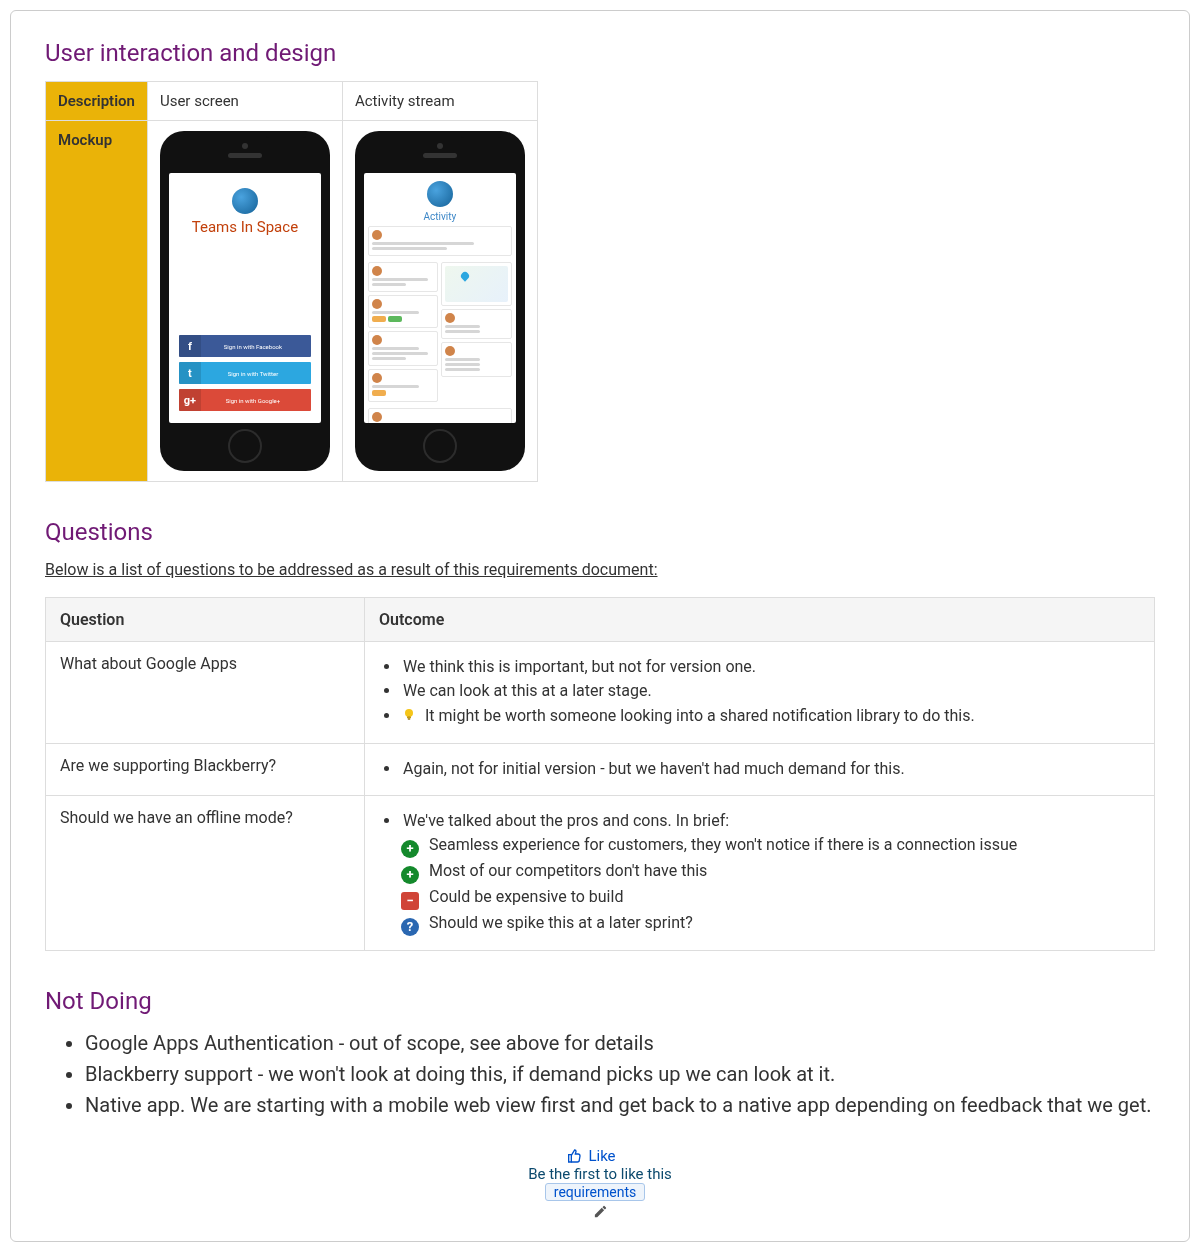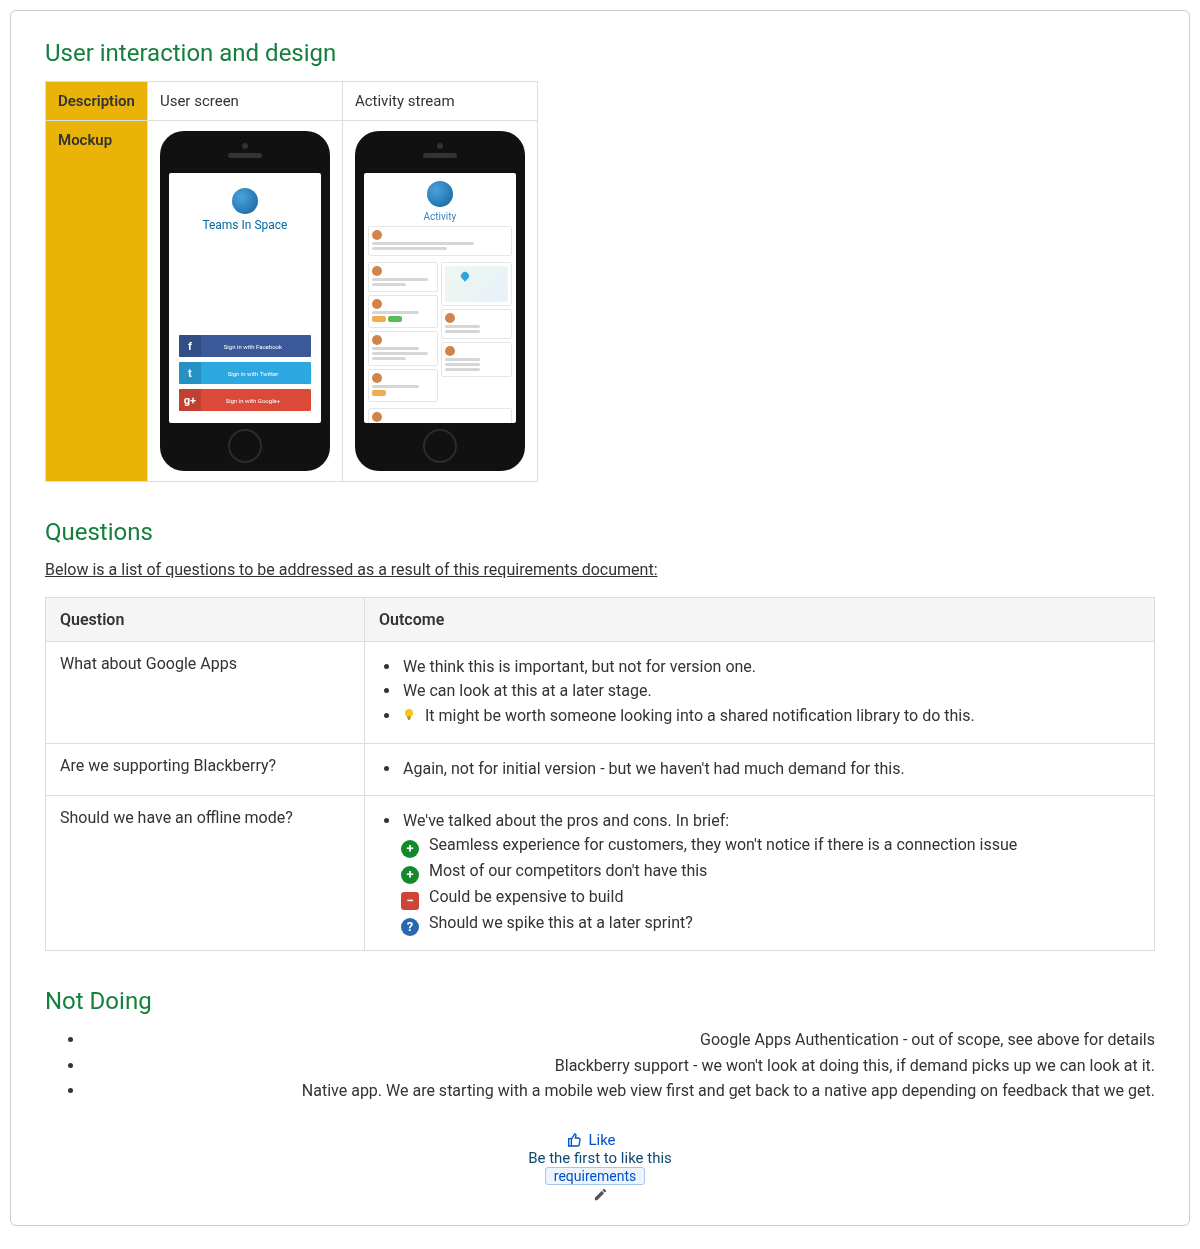--- a/index.html
+++ b/index.html
@@ -1,33 +1,33 @@
 <!DOCTYPE html>
 <html><head>
 <meta charset="utf-8">
 <style>
   html,body{margin:0;padding:0;font-family:-apple-system,BlinkMacSystemFont,"Segoe UI",Roboto,Helvetica,Arial,sans-serif;color:#333;background:#fff;}
   .page{width:1200px;box-sizing:border-box;padding:10px;}
   .panel{border:1px solid #ccc;border-radius:6px;padding:28px 34px 22px 34px;box-sizing:border-box;}
-  h2{font-size:24px;font-weight:400;margin:0 0 14px 0;color:#15803d;}
+  h2{font-size:24px;font-weight:400;margin:0 0 14px 0;color:#701a75;}
   h2.first{margin-top:0;}
   h2.section{margin-top:36px;}
   p.lead{font-size:16px;margin:0 0 18px 0;color:#333;text-decoration:underline;}
   table.mockups{border-collapse:collapse;margin:0 0 10px 0;}
   table.mockups th,table.mockups td{border:1px solid #ddd;padding:10px 12px;font-size:15px;vertical-align:top;text-align:left;}
   table.mockups th{background:#eab308;font-weight:600;}
   table.mockups td.img{padding:10px 12px;}
   
   table.questions{border-collapse:collapse;width:100%;margin:0;}
   table.questions th,table.questions td{border:1px solid #ddd;padding:12px 14px;font-size:16px;vertical-align:top;text-align:left;}
   table.questions th{background:#f5f5f5;font-weight:600;}
   table.questions td ul{margin:0;padding-left:22px;}
   table.questions td li{margin:2px 0;line-height:1.4;}
   
-  ul.notdoing{margin:4px 0 0 0;padding-left:40px;font-size:16px;text-align:right;}
+  ul.notdoing{margin:4px 0 0 0;padding-left:40px;font-size:20px;}
   ul.notdoing li{margin:3px 0;line-height:1.4;}
   
   .footer{margin-top:28px;display:flex;align-items:center;font-size:15px;flex-direction:column;}
   .like{display:inline-flex;align-items:center;gap:6px;color:#0052cc;margin-right:18px;cursor:pointer;}
   .like svg{width:16px;height:16px;}
   .be-first{color:#0c4a6e;}
   .spacer{flex:1;}
   .tag{border:1px solid #a8c6ea;background:#eef4fb;color:#0052cc;padding:0 8px;border-radius:3px;font-size:14px;margin-right:10px;cursor:pointer;}
   .edit-icon{color:#555;cursor:pointer;}
   .edit-icon svg{width:15px;height:15px;vertical-align:middle;}
@@ -42,21 +42,21 @@
   .sub{list-style:none;margin-left:-2px;}
 
   
   .phone{width:170px;height:340px;background:#111;border-radius:24px;position:relative;padding:42px 9px 48px 9px;box-sizing:border-box;}
   .phone:before{content:"";position:absolute;top:0;right:24px;width:40px;height:7px;background:#111;border-radius:0 0 3px 3px;}
   .phone .speaker{position:absolute;top:22px;left:50%;transform:translateX(-50%);width:34px;height:5px;background:#333;border-radius:3px;}
   .phone .cam{position:absolute;top:12px;left:50%;transform:translateX(-50%);width:6px;height:6px;background:#333;border-radius:3px;}
   .phone .home{position:absolute;bottom:8px;left:50%;transform:translateX(-50%);width:34px;height:34px;border:2px solid #2c2c2c;border-radius:50%;box-sizing:border-box;}
   .screen{background:#fff;width:100%;height:100%;border-radius:2px;position:relative;overflow:hidden;font-size:7px;}
   .screen .logo{width:26px;height:26px;border-radius:13px;background:radial-gradient(circle at 35% 35%,#4aa3df 0%,#1f6ea5 80%);margin:15px auto 4px auto;}
-  .screen.login .brand{text-align:center;color:#0369a1;font-size:12px;margin-top:2px;}
+  .screen.login .brand{text-align:center;color:#c2410c;font-size:15px;margin-top:2px;}
   .screen.login .btns{position:absolute;left:10px;right:10px;bottom:12px;}
   .sbtn{height:22px;border-radius:1px;margin-top:5px;display:flex;align-items:center;color:#fff;font-size:6px;}
   .sbtn .ic{width:22px;height:22px;display:flex;align-items:center;justify-content:center;font-weight:bold;font-size:11px;background:rgba(0,0,0,0.12);}
   .sbtn .lbl{flex:1;text-align:center;padding-right:6px;}
   .sbtn.fb{background:#3b5998;} .sbtn.tw{background:#2ca7e0;} .sbtn.gp{background:#db4a39;}
 
   .screen.activity .ttl{text-align:center;color:#3d87c7;font-size:10px;margin:0 0 4px 0;}
   .screen.activity .logo{margin-top:8px;}
   .feed{padding:0 4px;}
   .card{border:1px solid #e6e6e6;border-radius:2px;margin:3px 0;padding:3px;}

